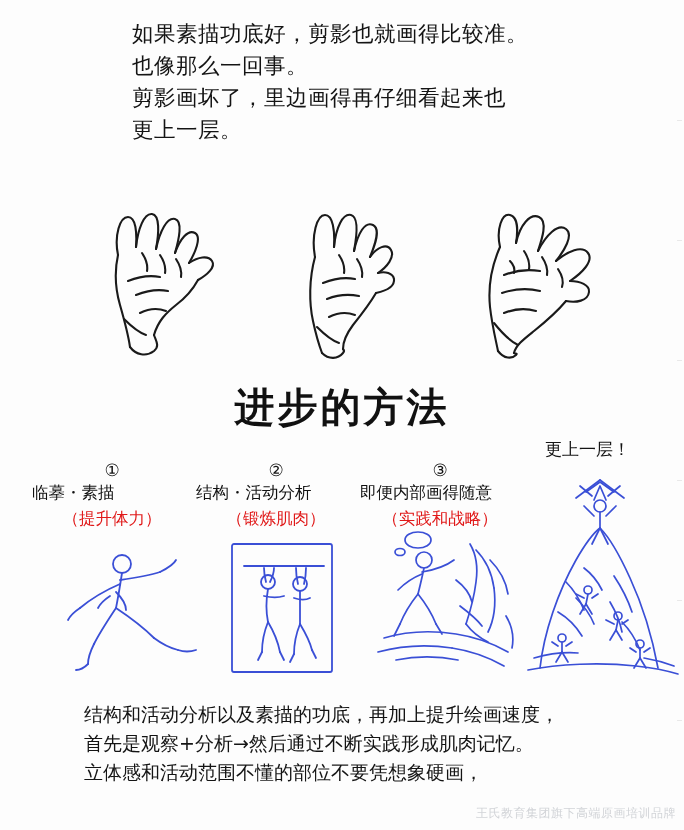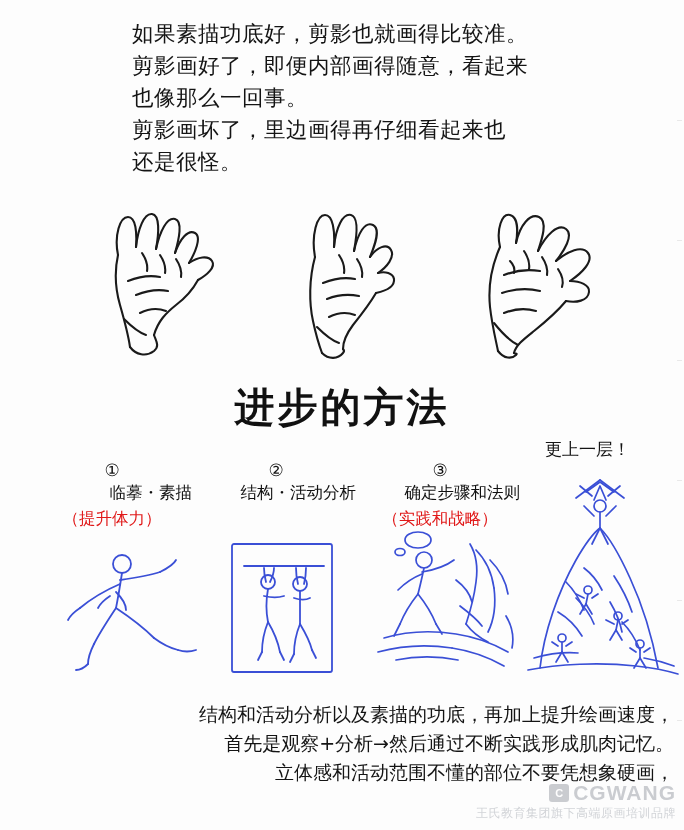--- a/index.html
+++ b/index.html
@@ -91,21 +91,21 @@
   .step .num {
     display: block;
     text-align: center;
     font-size: 17px;
     line-height: 18px;
     color: #111;
     height: 20px;
   }
   .step .title {
     display: block;
-    text-align: right;
+    text-align: left;
     font-size: 16.5px;
     color: #111;
     white-space: nowrap;
     font-family: "DejaVu Sans", sans-serif;
   }
   .step .sub {
     display: block;
     text-align: center;
     font-size: 16.5px;
     color: #e01818;
@@ -123,21 +123,21 @@
   .outro {
     position: absolute;
     left: 84px;
     top: 700px;
     width: 590px;
     font-size: 19px;
     line-height: 29px;
     color: #141414;
     font-family: "DejaVu Sans", sans-serif;
   }
-  .outro div { white-space: nowrap; text-align: right; }
+  .outro div { white-space: nowrap; }
 
   
   .watermark {
     position: absolute;
     right: 8px;
     bottom: 8px;
     text-align: right;
     opacity: 0.75;
   }
   .watermark .wm-main {
@@ -182,24 +182,23 @@
     background: #e9e9e9;
   }
 </style>
 </head>
 <body>
 
 <div class="page">
 
   <div class="intro">
     <div>如果素描功底好，剪影也就画得比较准。</div>
-    <div>剪影画好了，即便内部画得随意，看起来</div>
     <div>也像那么一回事。</div>
     <div>剪影画坏了，里边画得再仔细看起来也</div>
-    <div>还是很怪。</div>
+    <div>更上一层。</div>
   </div>
 
   <div class="hands">
 
     <div class="hand" style="left:0px;">
       <svg width="190" height="175" viewBox="0 0 190 175" fill="none" stroke="#1a1a1a" stroke-width="2.1" stroke-linecap="round" stroke-linejoin="round">
         <path d="M38 60 C34 40 40 22 48 22 C56 22 57 38 56 52"></path>
         <path d="M56 52 C58 34 64 18 72 19 C80 20 79 38 76 54"></path>
         <path d="M76 54 C80 36 87 22 95 24 C103 26 99 44 95 58"></path>
         <path d="M95 58 C100 44 108 34 115 38 C122 42 115 58 109 68"></path>
@@ -285,20 +284,21 @@
         <path d="M128 108 C134 110 140 110 146 108"></path>
         <path d="M38 122 C34 126 30 128 26 128"></path>
         <path d="M66 50 C72 56 76 62 76 68"></path>
         <path d="M60 54 C54 58 50 62 48 66"></path>
       </svg>
     </div>
 
     <div class="step" style="left:172px;">
       <span class="num">②</span>
       <span class="title">结构・活动分析</span>
+      <span class="sub">（锻炼肌肉）</span>
     </div>
     <div class="sketch" style="left:196px; top:76px;">
       <svg width="130" height="140" viewBox="0 0 130 140" fill="none" stroke="#3a4fd6" stroke-width="1.8" stroke-linecap="round" stroke-linejoin="round">
         <rect x="12" y="6" width="100" height="128" rx="2"></rect>
         <path d="M24 28 L104 28"></path>
         <circle cx="48" cy="44" r="7"></circle>
         <circle cx="80" cy="46" r="7"></circle>
         <path d="M44 30 C44 36 45 40 46 44"></path>
         <path d="M54 30 C54 36 52 40 50 44"></path>
         <path d="M76 30 C76 36 77 42 78 46"></path>
@@ -313,21 +313,21 @@
         <path d="M60 114 L64 122"></path>
         <path d="M74 116 L70 124"></path>
         <path d="M92 112 L96 120"></path>
         <path d="M44 58 C52 60 58 60 64 58"></path>
         <path d="M74 60 C80 62 86 62 90 60"></path>
       </svg>
     </div>
 
     <div class="step" style="left:336px;">
       <span class="num">③</span>
-      <span class="title">确定步骤和法则</span>
+      <span class="title">即便内部画得随意</span>
       <span class="sub">（实践和战略）</span>
     </div>
     <div class="sketch" style="left:336px; top:58px;">
       <svg width="170" height="160" viewBox="0 0 170 160" fill="none" stroke="#3a4fd6" stroke-width="1.7" stroke-linecap="round" stroke-linejoin="round">
         <ellipse cx="58" cy="20" rx="13" ry="8"></ellipse>
         <ellipse cx="40" cy="32" rx="5" ry="3.5"></ellipse>
         <circle cx="64" cy="40" r="8"></circle>
         <path d="M64 48 C62 58 60 66 58 74"></path>
         <path d="M62 52 C74 50 86 46 94 40"></path>
         <path d="M62 54 C52 58 44 64 38 70"></path>
@@ -405,23 +405,20 @@
 
   </div>
 
   <div class="outro">
     <div>结构和活动分析以及素描的功底，再加上提升绘画速度，</div>
     <div>首先是观察+分析→然后通过不断实践形成肌肉记忆。</div>
     <div>立体感和活动范围不懂的部位不要凭想象硬画，</div>
   </div>
 
   <div class="watermark">
-    <div>
-      <span class="wm-badge">C</span><span class="wm-main">CGWANG</span>
-    </div>
     <div class="wm-sub">王氏教育集团旗下高端原画培训品牌</div>
   </div>
 
   <div class="edge-marks">
     <i style="top:120px;"></i>
     <i style="top:240px;"></i>
     <i style="top:360px;"></i>
     <i style="top:480px;"></i>
     <i style="top:600px;"></i>
     <i style="top:720px;"></i>

